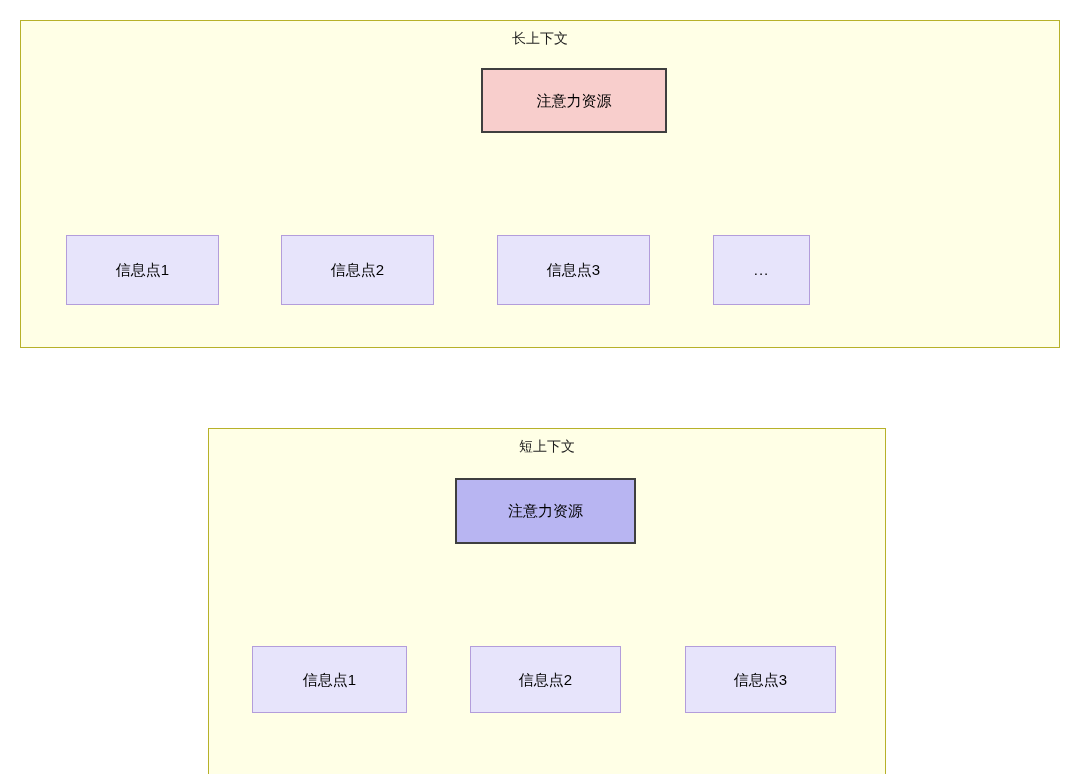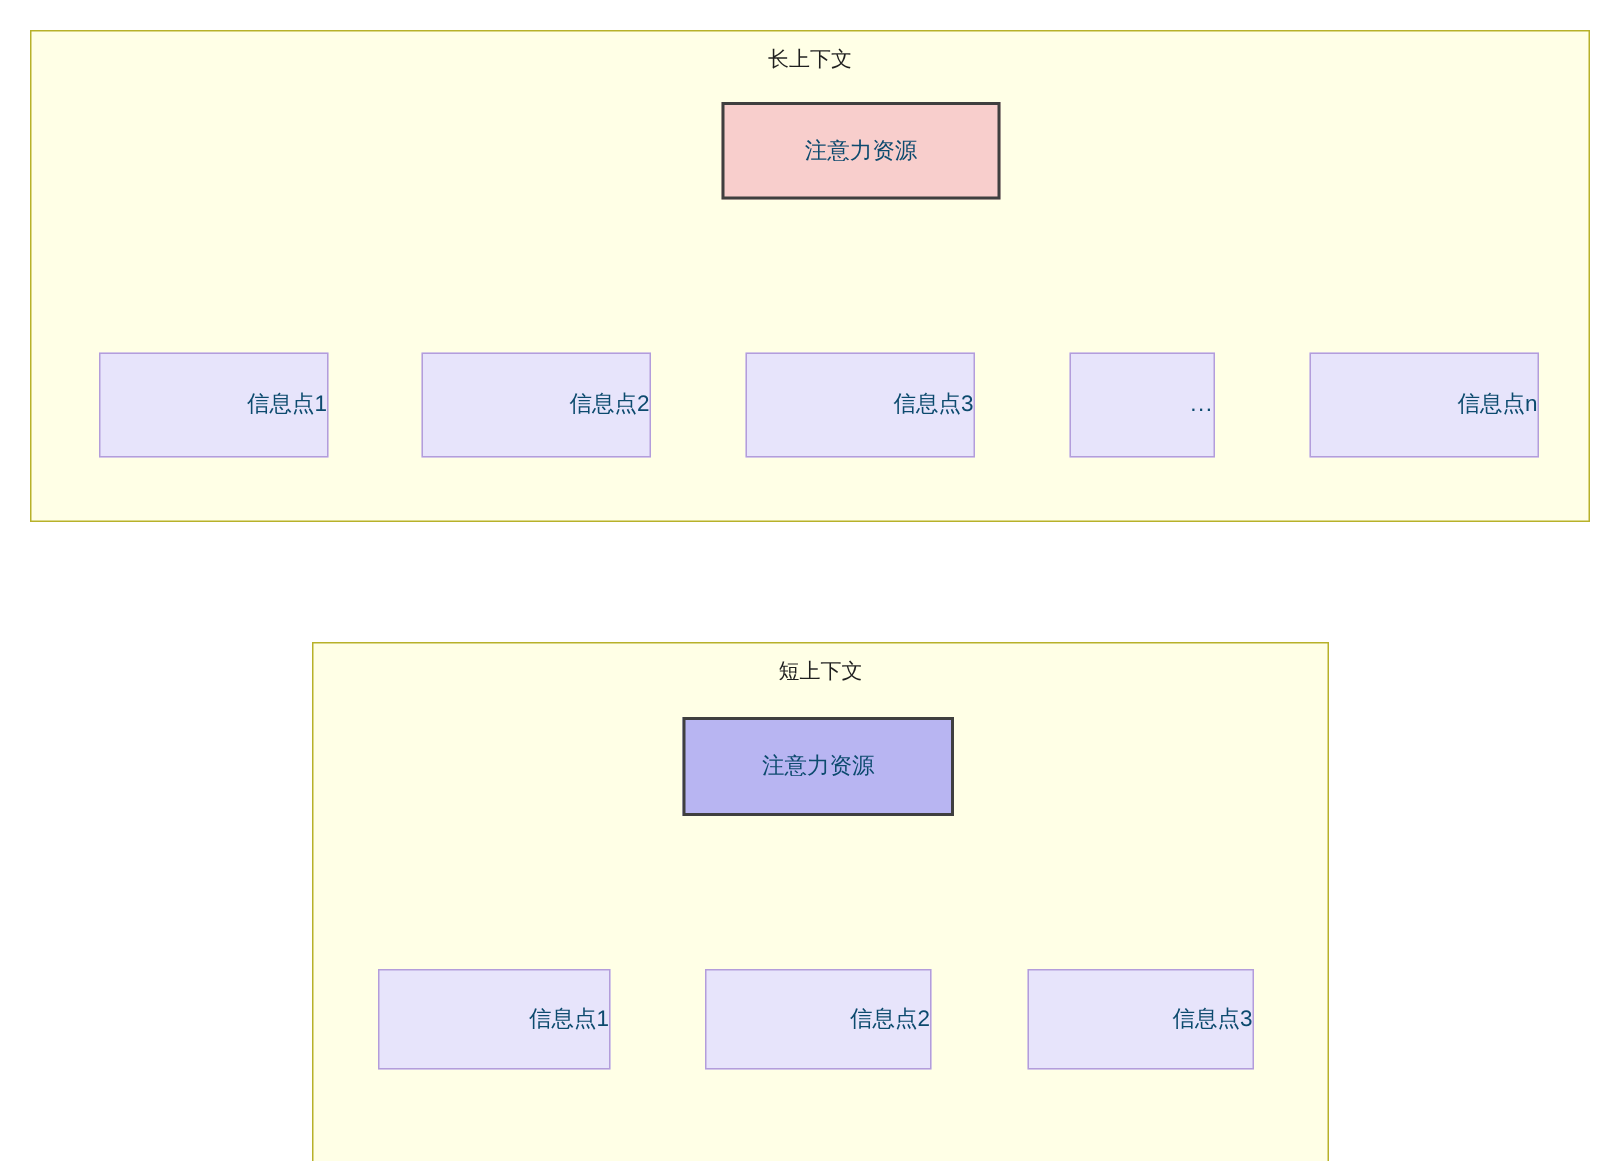--- a/index.html
+++ b/index.html
@@ -47,46 +47,46 @@
   .group-title {
     position: absolute;
     top: 9px;
     left: 0;
     width: 100%;
     text-align: center;
     font-size: 14px;
     color: #1f1f1f;
     line-height: 18px;
     white-space: nowrap;
+    font-family: Liberation Mono, monospace;
   }
 
   
   .node {
     position: absolute;
     box-sizing: border-box;
     display: flex;
     align-items: center;
     justify-content: center;
     font-size: 15px;
-    color: #0c4a6e;
+    color: #000000;
     line-height: 1.2;
     white-space: nowrap;
   }
   .node-attention-red {
     background: #f8cecc;
     border: 2px solid #3f3f3f;
   }
   .node-attention-blue {
     background: #b8b5f2;
     border: 2px solid #3f3f3f;
   }
   .node-info {
     background: #e7e4fb;
     border: 1.5px solid #b39ddb;
-    justify-content: flex-end;
   }
 
   
   #node-long-attention { left: 481px; top: 68px; width: 186px; height: 65px; }
   #node-long-info-1 { left: 66px;  top: 235px; width: 153px; height: 70px; }
   #node-long-info-2 { left: 281px; top: 235px; width: 153px; height: 70px; }
   #node-long-info-3 { left: 497px; top: 235px; width: 153px; height: 70px; }
   #node-long-info-4 { left: 713px; top: 235px; width: 97px;  height: 70px; }
   #node-long-info-5 { left: 873px; top: 235px; width: 153px; height: 70px; }
 
@@ -154,23 +154,20 @@
   </div>
 
   <div class="node node-info" id="node-long-info-3">
     <span>信息点3</span>
   </div>
 
   <div class="node node-info" id="node-long-info-4">
     <span class="ellipsis-label">...</span>
   </div>
 
-  <div class="node node-info" id="node-long-info-5">
-    <span>信息点n</span>
-  </div>
 
   <div class="group-box" id="group-short">
     <div class="group-title">短上下文</div>
   </div>
 
   <div class="node node-attention-blue" id="node-short-attention">
     <span>注意力资源</span>
   </div>
 
   <div class="node node-info" id="node-short-info-1">

